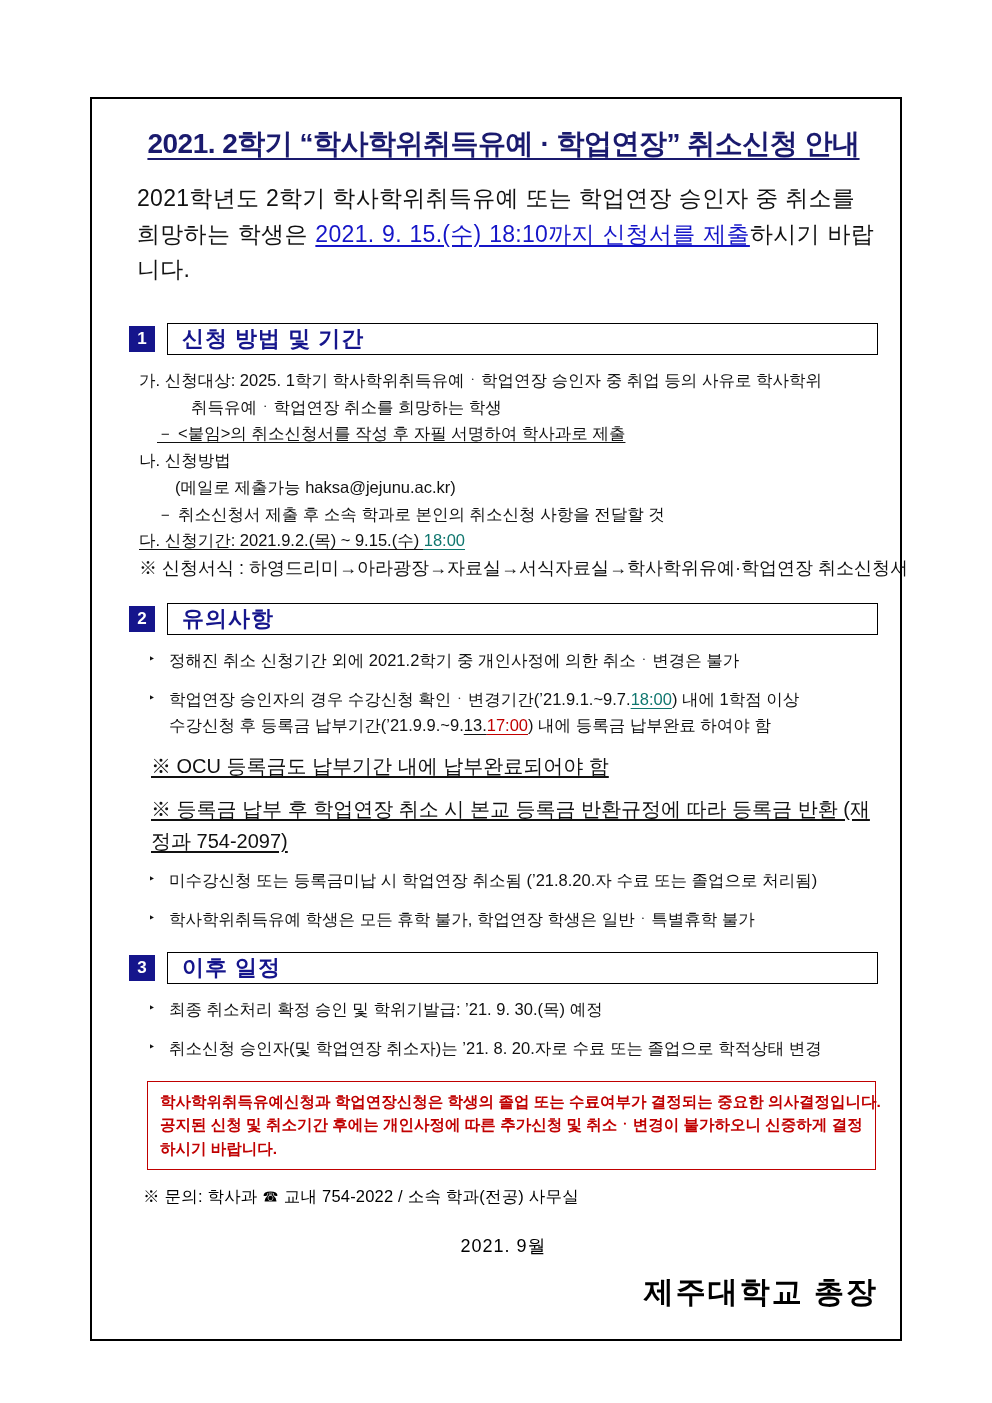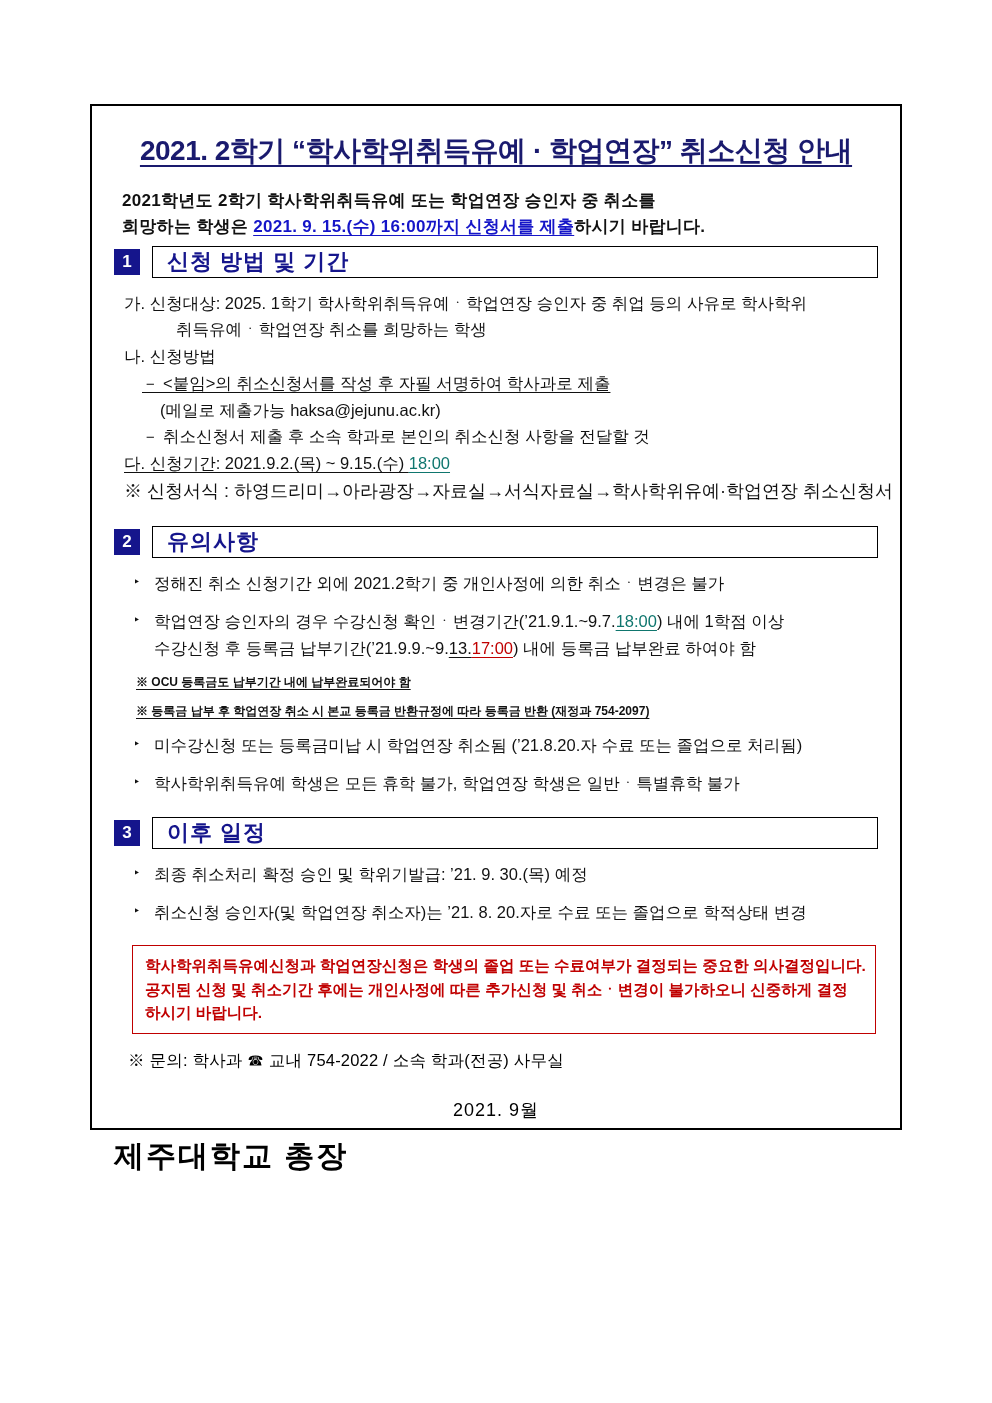--- a/index.html
+++ b/index.html
@@ -11,49 +11,48 @@
     width: 992px;
     height: 1403px;
     font-family: "Liberation Sans", sans-serif;
     color: #000000;
     position: relative;
     overflow: hidden;
   }
   .page {
     position: absolute;
     left: 90px;
-    top: 104px;
+    top: 97px;
     width: 812px;
-    height: 1026px;
+    height: 1244px;
     border: 2px solid #000000;
     box-sizing: border-box;
-    padding: 18px 22px 10px 22px;
+    padding: 18px 22px 10px 37px;
   }
 
   
   .doc-title {
     text-align: center;
     font-size: 28px;
     font-weight: bold;
     letter-spacing: -0.5px;
     color: #1a1a6e;
     text-decoration: underline;
     text-underline-offset: 5px;
     margin: 8px 0 18px 0;
     white-space: nowrap;
   }
 
   
   .intro {
-    font-size: 17px;
+    font-size: 23px;
     line-height: 1.55;
     color: #111111;
-    margin: 0 4px 5px 8px;
+    margin: 0 4px 35px 8px;
     text-align: justify;
-    font-weight: bold;
   }
   .intro .lead {
     display: block;
     letter-spacing: 0.3px;
   }
   .hl-blue-u {
     color: #1515c8;
     text-decoration: underline;
     text-underline-offset: 3px;
   }
@@ -125,22 +124,22 @@
     content: "‣";
     position: absolute;
     left: 10px;
     top: 0;
     font-size: 15px;
   }
   .note {
     display: block;
     padding-left: 12px;
     margin-bottom: 10px;
-    font-size: 12px;
-    font-weight: bold;
+    font-size: 20px;
+    font-weight: normal;
   }
   .note .u { text-decoration: underline; text-underline-offset: 3px;}
 
   
   .warn-box {
     border: 1.4px solid #c00000;
     margin: 18px 2px 16px 18px;
     padding: 8px 12px 9px 12px;
     color: #c00000;
     font-size: 15.5px;
@@ -157,48 +156,48 @@
   }
 
   
   .foot-date {
     text-align: center;
     font-size: 18px;
     margin-bottom: 14px;
     letter-spacing: 1px;
   }
   .foot-org {
-    text-align: left;
+    text-align: right;
     font-size: 30px;
     font-weight: bold;
     letter-spacing: 2px;
   }
 </style>
 </head>
 <body>
 
 <div class="page">
 
   <div class="doc-title">2021. 2학기 “학사학위취득유예 · 학업연장” 취소신청 안내</div>
 
   <div class="intro">
     <span class="lead">2021학년도  2학기  학사학위취득유예  또는  학업연장  승인자  중  취소를</span>
-    <span class="lead"><span>희망하는 학생은 </span><span class="hl-blue-u">2021. 9. 15.(수) 16:00까지 신청서를 제출</span><span>하시기 바랍니다.</span></span>
+    <span class="lead"><span>희망하는 학생은 </span><span class="hl-blue-u">2021. 9. 15.(수) 18:10까지 신청서를 제출</span><span>하시기 바랍니다.</span></span>
   </div>
 
   <div class="sec-head">
     <div class="sec-num">1</div>
     <div class="sec-box">신청 방법 및 기간</div>
   </div>
 
   <div class="block">
     <span class="ln">가.  신청대상: 2025.  1학기  학사학위취득유예ㆍ학업연장  승인자  중  취업  등의  사유로  학사학위</span>
     <span class="ln indent-2">취득유예ㆍ학업연장  취소를  희망하는  학생</span>
+    <span class="ln indent-1 u">－ &lt;붙임&gt;의 취소신청서를 작성 후 자필 서명하여 학사과로 제출</span>
     <span class="ln">나.  신청방법</span>
-    <span class="ln indent-1 u">－ &lt;붙임&gt;의 취소신청서를 작성 후 자필 서명하여 학사과로 제출</span>
     <span class="ln indent-3">(메일로 제출가능 haksa@jejunu.ac.kr)</span>
     <span class="ln indent-1">－  취소신청서 제출 후 소속 학과로 본인의 취소신청 사항을 전달할 것</span>
     <span class="ln"><span class="u">다.  신청기간: 2021.9.2.(목) ~ 9.15.(수) </span><span class="blue u">18:00</span></span>
     <span class="ln small">※  신청서식 : 하영드리미→아라광장→자료실→서식자료실→학사학위유예·학업연장  취소신청서</span>
   </div>
 
   <div class="sec-head">
     <div class="sec-num">2</div>
     <div class="sec-box">유의사항</div>
   </div>

